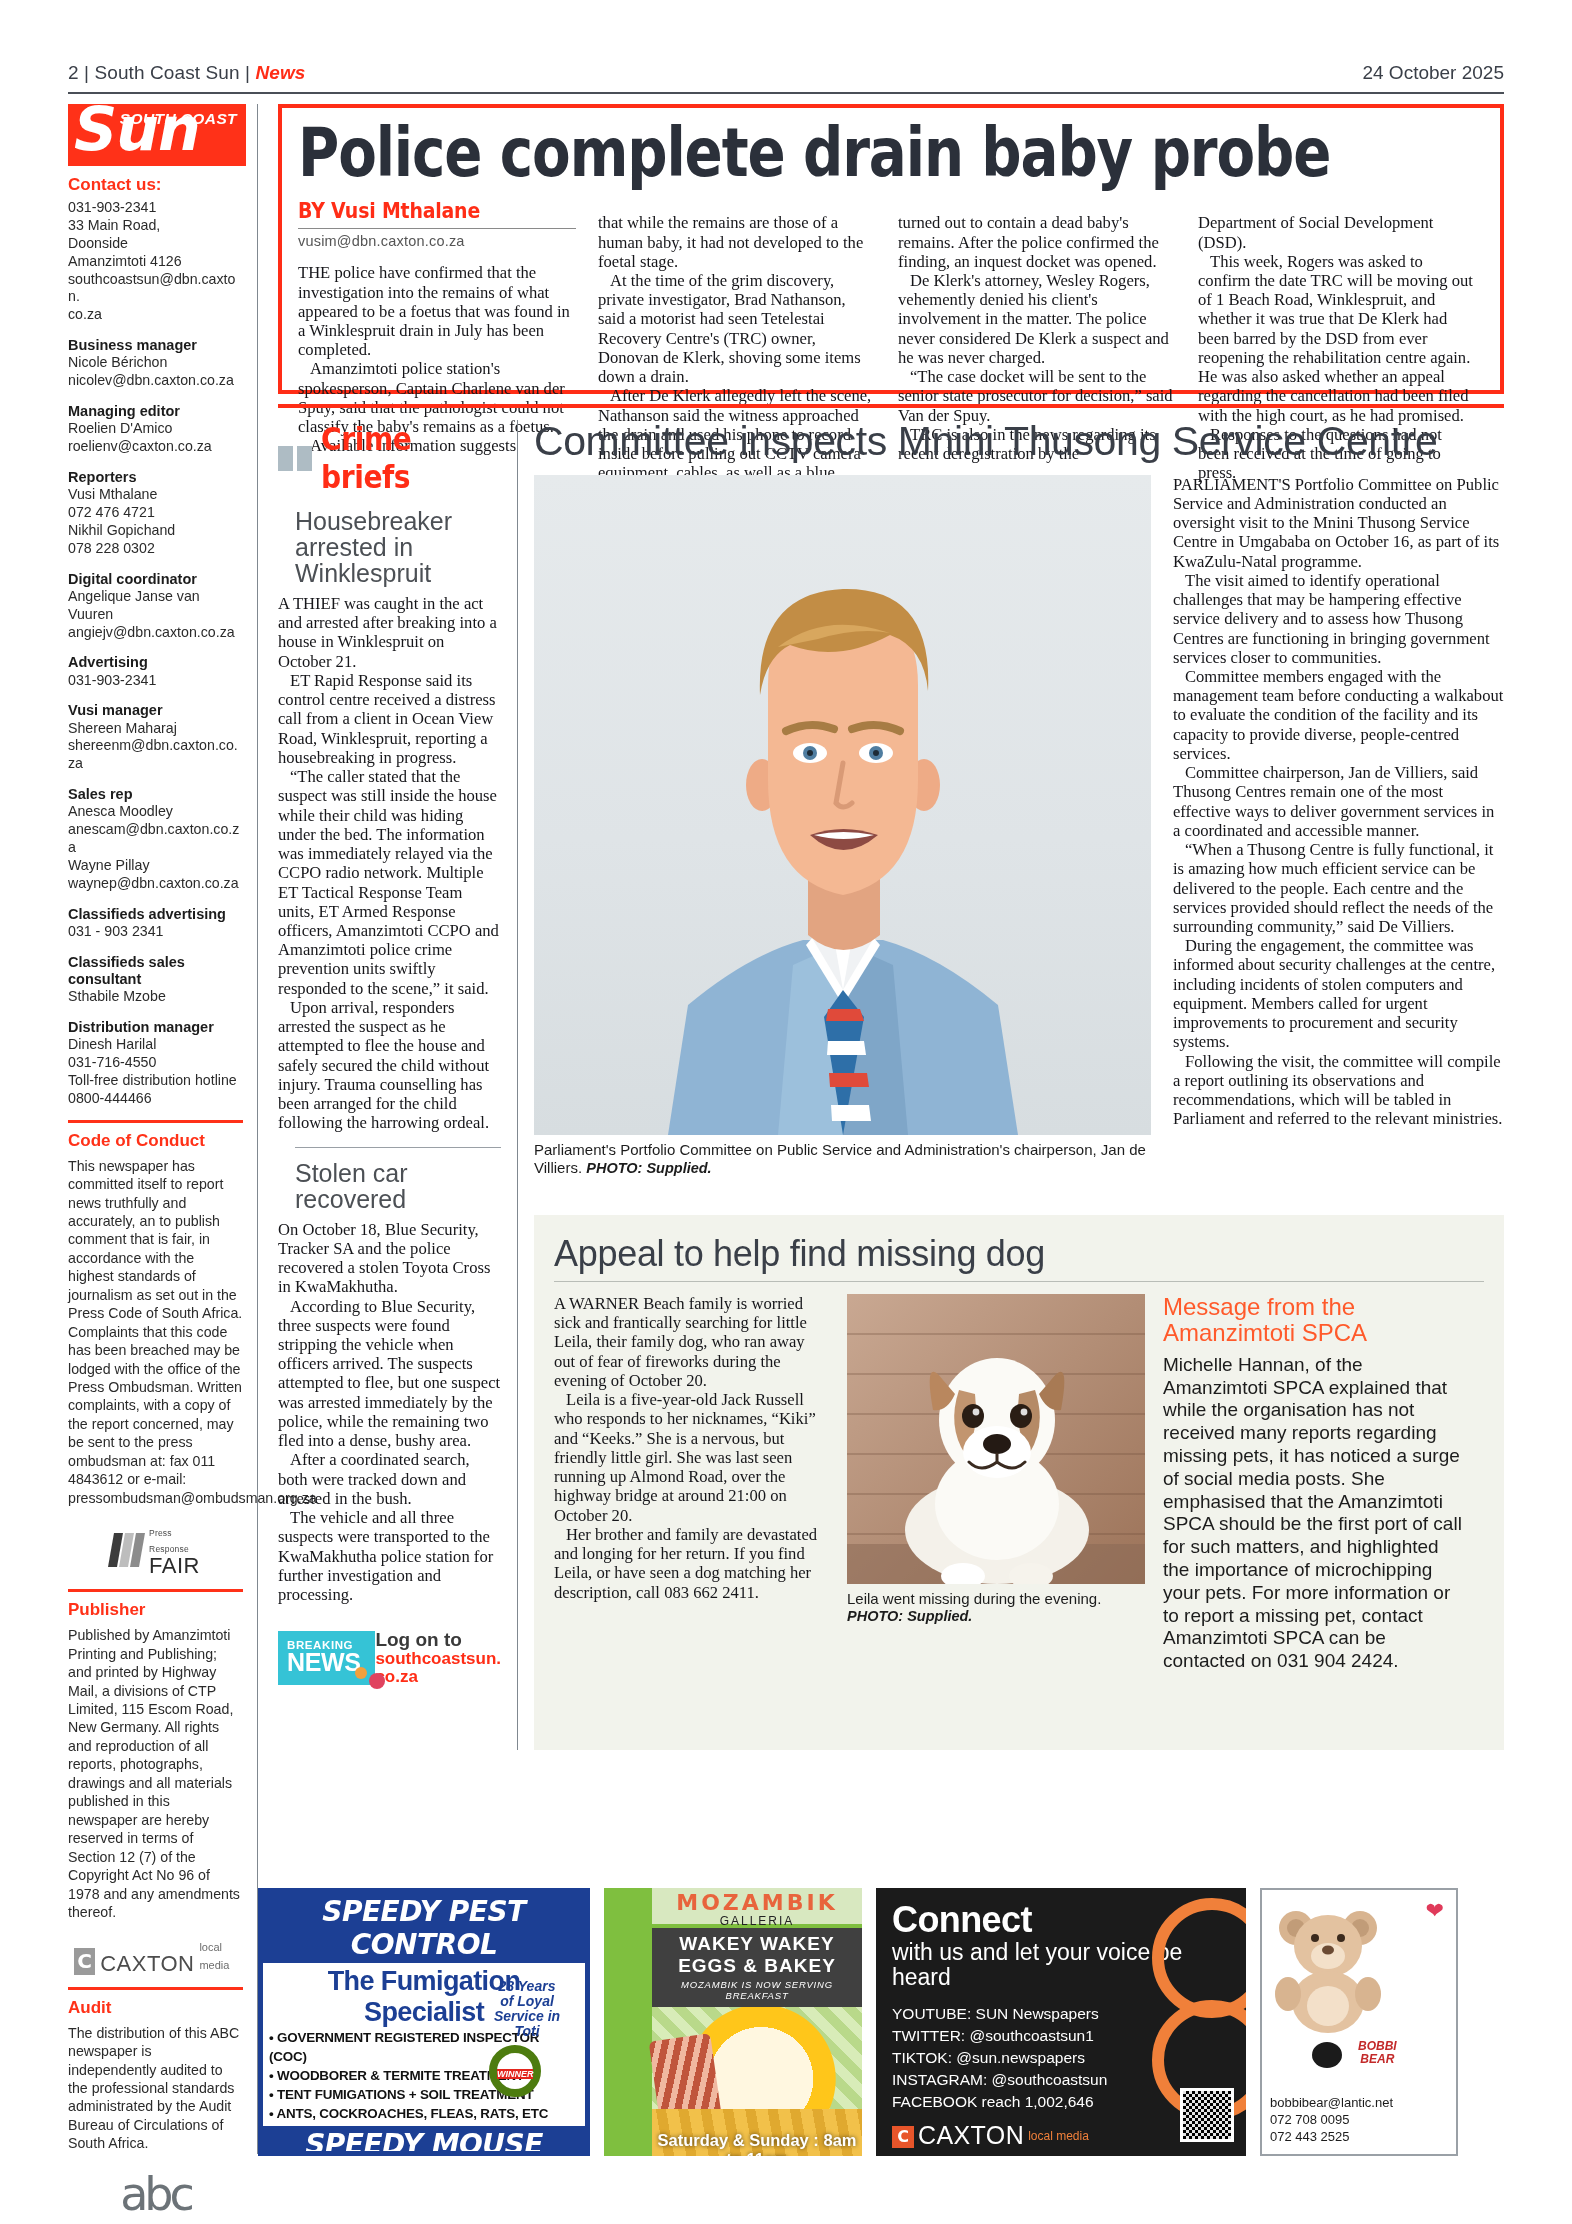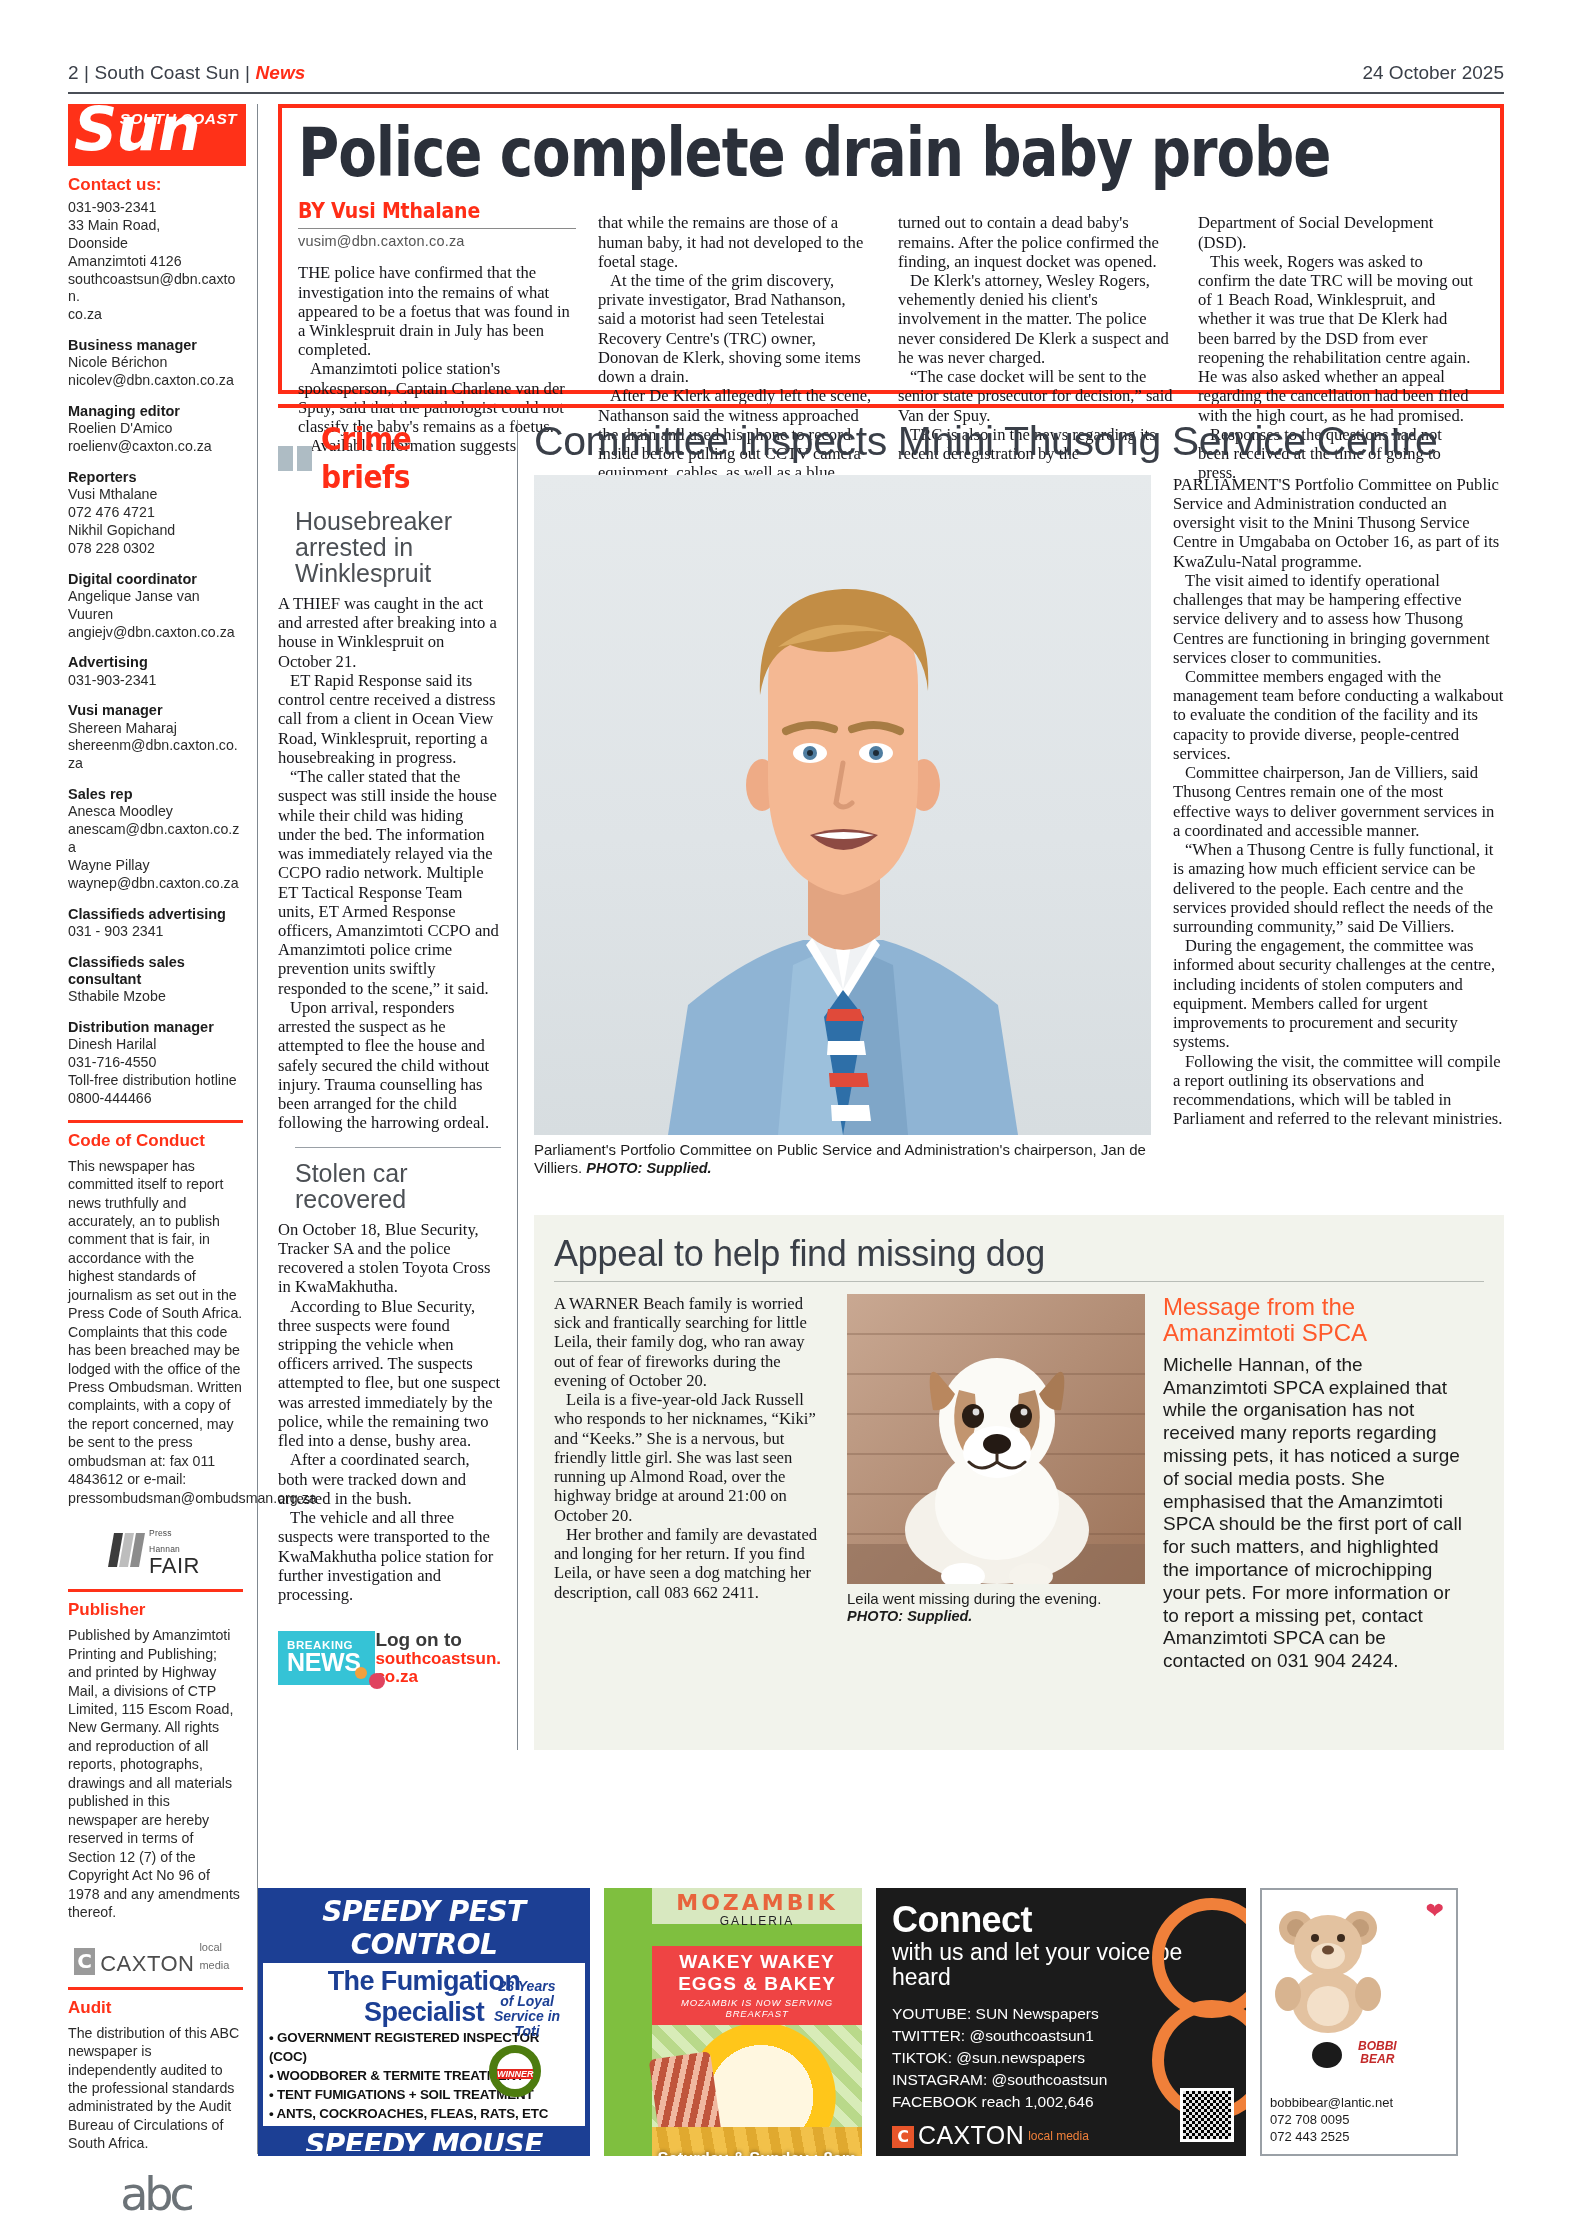--- a/index.html
+++ b/index.html
@@ -171,21 +171,21 @@
   .ad-pest .winner { position: absolute; right: 44px; top: 152px; width: 52px; height: 52px;
     border: 8px solid #4d7c0f; border-radius: 50%; }
   .ad-pest .winner .wtxt { position: absolute; left: 0; right: 0; top: 16px; text-align: center;
     color: #e3261e; font-size: 9px; font-weight: bold; font-style: italic; background: #e3261e; color: #fff; }
 
   .ad-moz { width: 258px; background: #7fbf3f; padding-left: 48px; }
   .ad-moz .top { height: 36px; background: #d8e8c0; position: relative; }
   .ad-moz .mz { position: absolute; left: 0; right: 0; top: 2px; text-align: center; color: #e8643c;
     font-weight: bold; font-size: 22px; letter-spacing: 3px; font-family: "DejaVu Sans", sans-serif; }
   .ad-moz .gal { position: absolute; left: 0; right: 0; top: 26px; text-align: center; color: #222; font-size: 12px; letter-spacing: 2px; }
-  .ad-moz .orange { background: #ef4444; text-align: center; padding: 5px 0 6px 0; margin-top: 22px; }
+  .ad-moz .orange { background: #404040; text-align: center; padding: 5px 0 6px 0; margin-top: 4px; }
   .ad-moz .wakey { color: #fff; font-weight: bold; font-size: 19px; letter-spacing: 1px; }
   .ad-moz .serving { color: #fff; font-size: 9.5px; font-style: italic; letter-spacing: .8px; margin-top: 2px; }
   .ad-moz .food { height: 150px; background:
       radial-gradient(circle at 52% 48%, #fff7e0 0 52px, #ffc61a 52px 74px, rgba(0,0,0,0) 75px),
       repeating-linear-gradient(45deg,#b9d98a 0 10px,#d8ecb8 10px 20px); position: relative; }
   .ad-moz .bacon { position: absolute; left: 4px; top: 30px; width: 62px; height: 110px;
     background: repeating-linear-gradient(110deg,#c0553c 0 7px,#f0b8a0 7px 13px); transform: rotate(-8deg); border-radius: 6px; }
   .ad-moz .chips { position: absolute; left: 0; bottom: 0; width: 100%; height: 48px;
     background: repeating-linear-gradient(80deg,#f2c14a 0 12px,#e0a92f 12px 22px); }
   .ad-moz .hours { text-align: center; color: #fff; font-weight: bold; font-size: 16.5px;
@@ -310,21 +310,21 @@
     <div class="sb-body">This newspaper has committed itself to report news truthfully and accurately, an to publish comment that is fair, in accordance with the highest standards of journalism as set out in the Press Code of South Africa. Complaints that this code has been breached may be lodged with the office of the Press Ombudsman. Written complaints, with a copy of the report concerned, may be sent to the press ombudsman at: fax 011 4843612 or e-mail: pressombudsman@ombudsman.org.za</div>
 
     <div class="presslogo">
       <span class="bars">
           <i></i>
           <i></i>
           <i></i>
         </span>
       <span class="ptxt">
         <span class="ptop" style="white-space:pre-line">Press
-Hannan</span>
+Response</span>
         <span class="pfair" style="display:block">FAIR</span>
       </span>
     </div>
 
     <div class="sb-head rule">Publisher</div>
     <div class="sb-body">Published by Amanzimtoti Printing and Publishing; and printed by Highway Mail, a divisions of CTP Limited, 115 Escom Road, New Germany. All rights and reproduction of all reports, photographs, drawings and all materials published in this newspaper are hereby reserved in terms of Section 12 (7) of the Copyright Act No 96 of 1978 and any amendments thereof.</div>
 
     <div class="caxtonlogo">
       <span class="cmark">C</span>
       <span class="cname">CAXTON</span>

